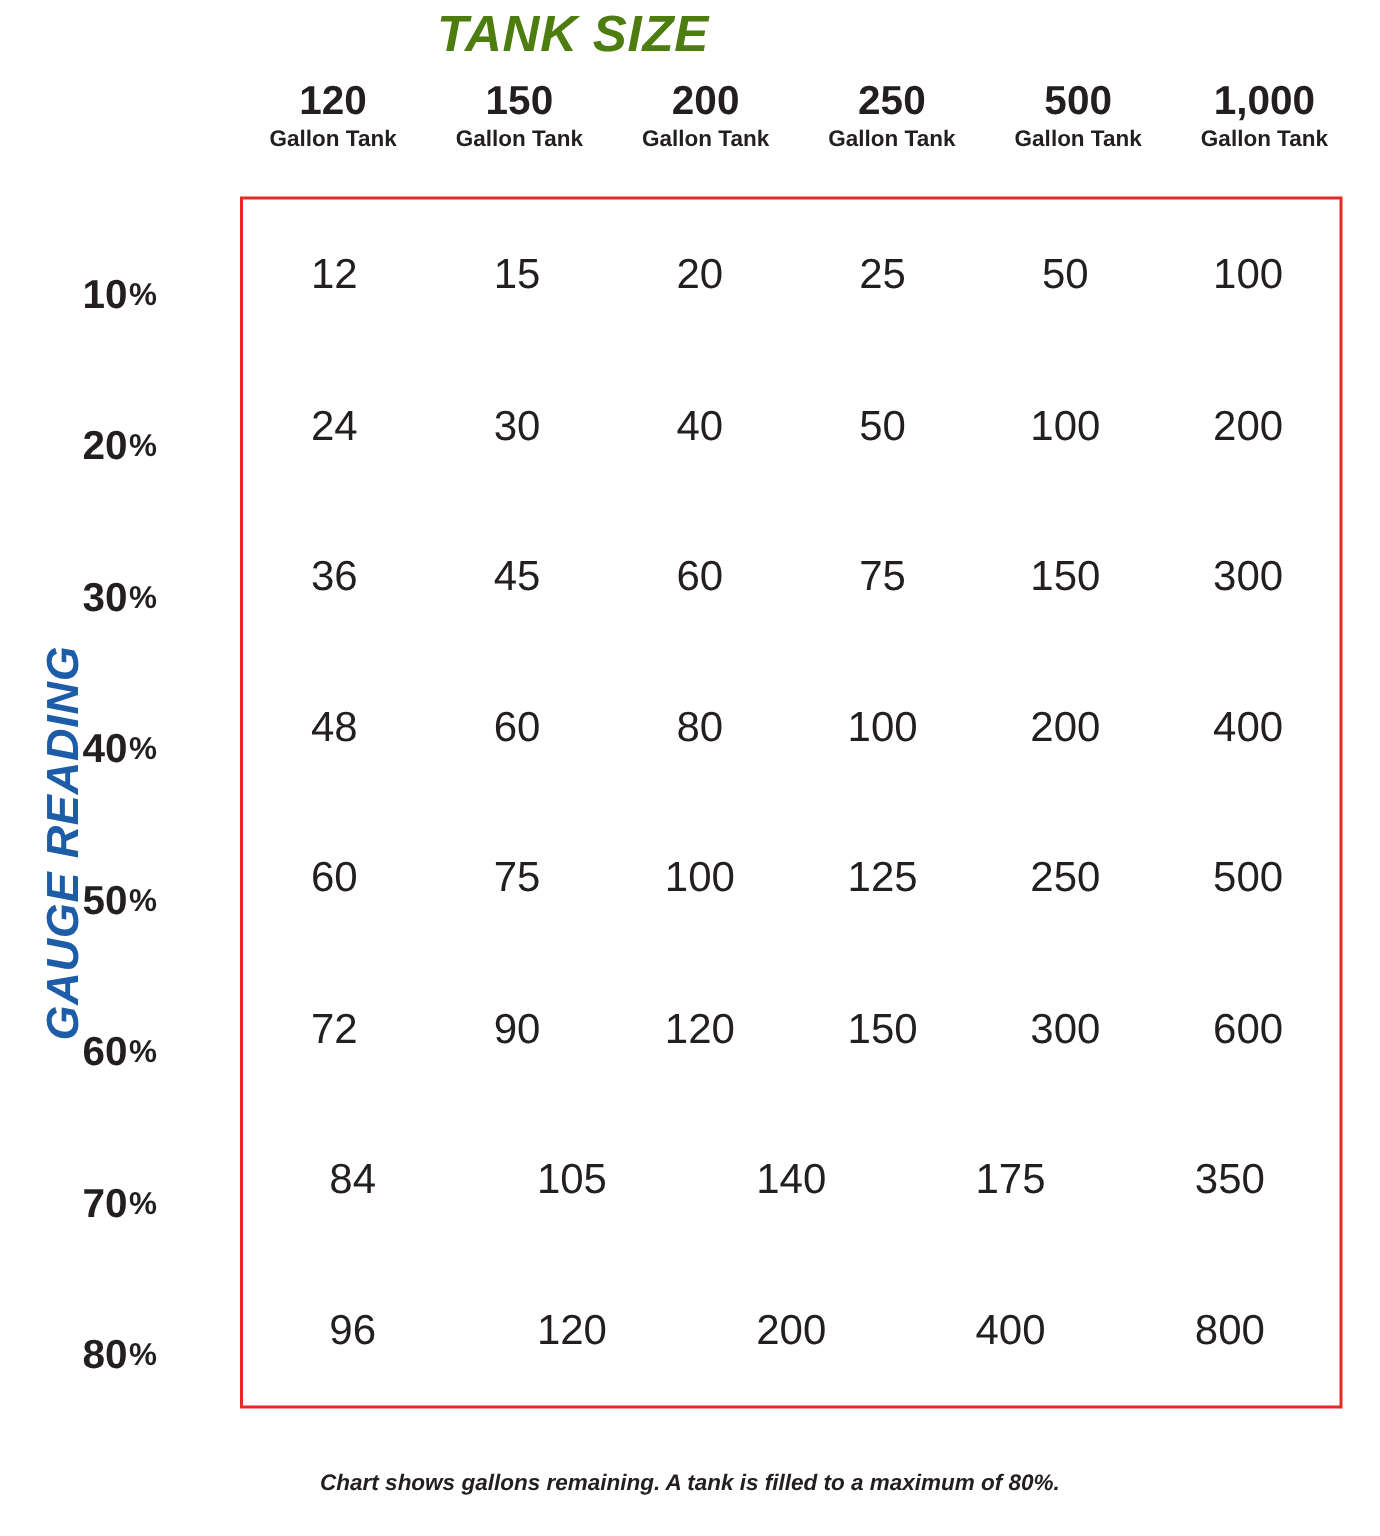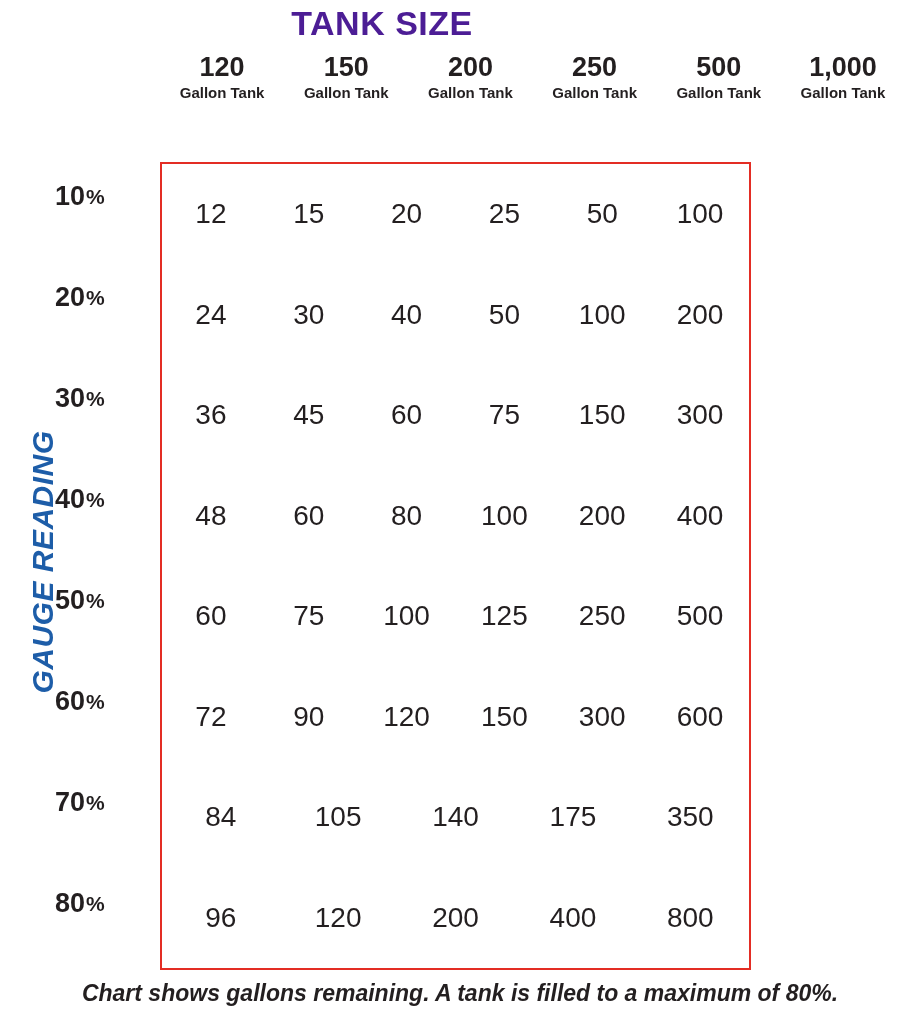--- a/index.html
+++ b/index.html
@@ -24,22 +24,23 @@
 
   
   .chart-title {
     position: absolute;
     left: 0;
     top: 4px;
     width: 764px;
     text-align: center;
     font-size: 34px;
     font-weight: bold;
+    font-style: italic;
     letter-spacing: 0.5px;
-    color: #4c1d95;
+    color: #4d7c0f;
   }
 
   
   .col-headers {
     position: absolute;
     left: 160px;
     top: 52px;
     width: 745px;
     display: flex;
   }
@@ -103,22 +104,22 @@
     font-size: 21px;
     font-weight: bold;
     color: #231f20;
     margin-left: 1px;
   }
 
   
   .grid-box {
     position: absolute;
     left: 160px;
-    top: 162px;
-    width: 591px;
+    top: 131px;
+    width: 735px;
     height: 808px;
     border: 2px solid #e32d24;
     box-sizing: border-box;
   }
   .grid-inner {
     width: 100%;
     height: 100%;
     display: flex;
     flex-direction: column;
   }
@@ -135,21 +136,21 @@
     color: #231f20;
   }
 
   
   .footnote {
     position: absolute;
     left: 0;
     top: 980px;
     width: 920px;
     text-align: center;
-    font-size: 23px;
+    font-size: 15px;
     font-weight: bold;
     font-style: italic;
     color: #231f20;
   }
 </style>
 </head>
 <body>
 
 <div class="page">
 

